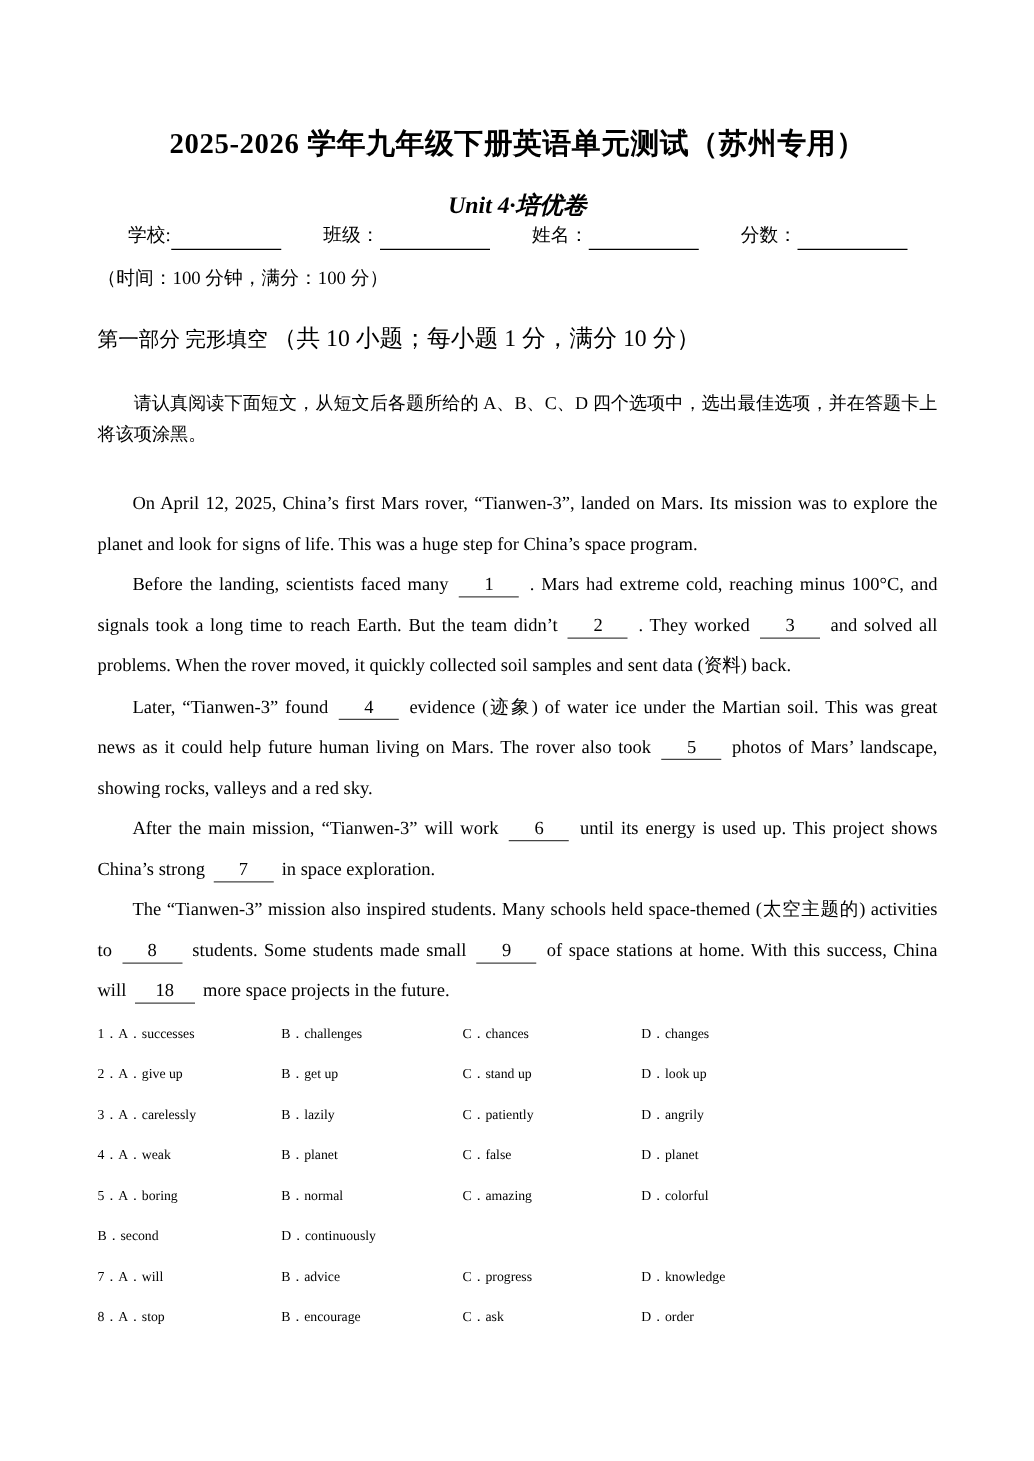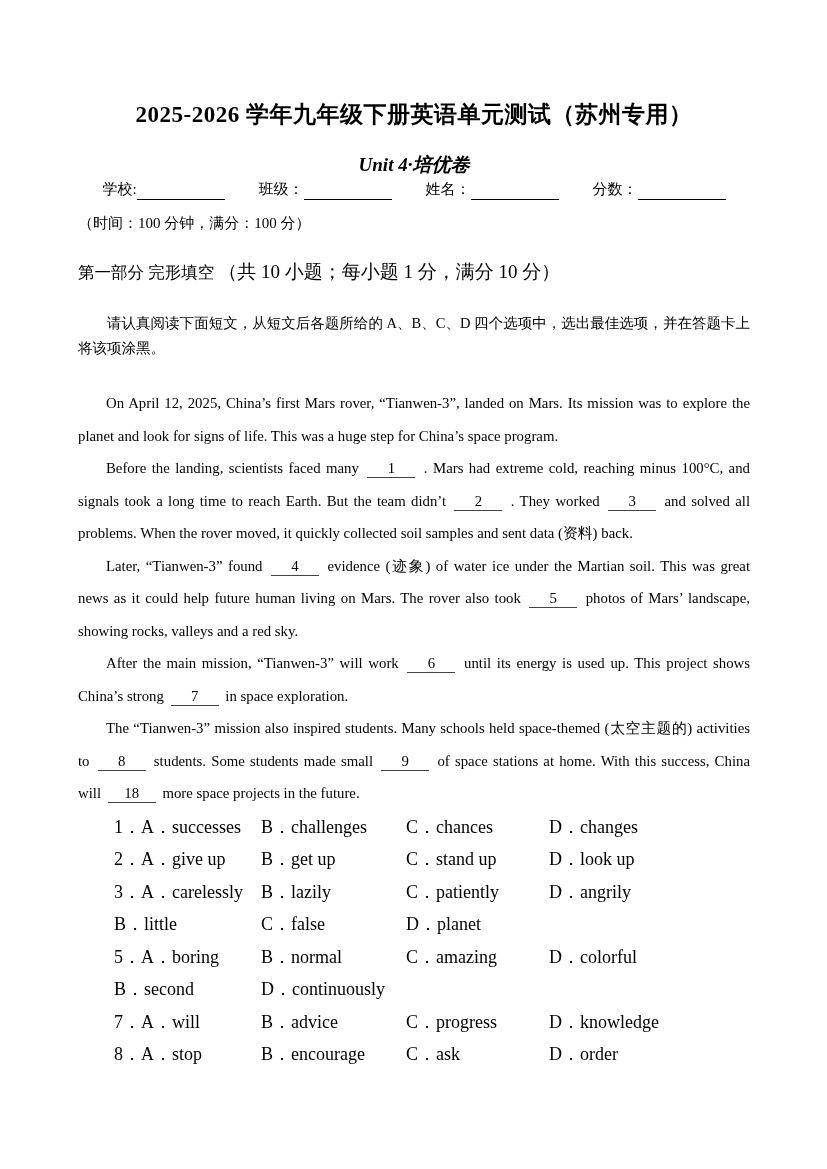--- a/index.html
+++ b/index.html
@@ -86,24 +86,23 @@
     text-align: center;
     border-bottom: 1px solid #444;
     line-height: 17px;
     text-indent: 0;
     margin: 0 3px;
   }
   .options-list { margin-top: 1px; }
   .q-row {
     display: grid;
     grid-template-columns: 147px 145px 143px auto;
-    font-size: 18px;
+    font-size: 11px;
     line-height: 32.5px;
     white-space: nowrap;
-    margin-left: 36px;
   }
 </style>
 </head>
 <body>
 
 <div class="page">
   <div class="content">
 
     <div class="title">2025-2026 学年九年级下册英语单元测试（苏州专用）</div>
 
@@ -158,21 +157,22 @@
           <div class="q-cell">C．stand up</div>
           <div class="q-cell">D．look up</div>
         </div>
         <div class="q-row">
           <div class="q-cell">3．A．carelessly</div>
           <div class="q-cell">B．lazily</div>
           <div class="q-cell">C．patiently</div>
           <div class="q-cell">D．angrily</div>
         </div>
         <div class="q-row">
-          <div class="q-cell">B．little</div>
+          <div class="q-cell">4．A．weak</div>
+          <div class="q-cell">B．planet</div>
           <div class="q-cell">C．false</div>
           <div class="q-cell">D．planet</div>
         </div>
         <div class="q-row">
           <div class="q-cell">5．A．boring</div>
           <div class="q-cell">B．normal</div>
           <div class="q-cell">C．amazing</div>
           <div class="q-cell">D．colorful</div>
         </div>
         <div class="q-row">

